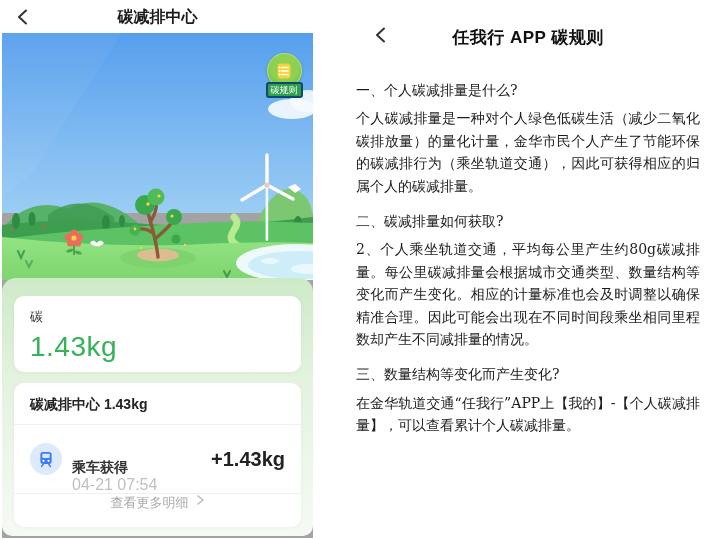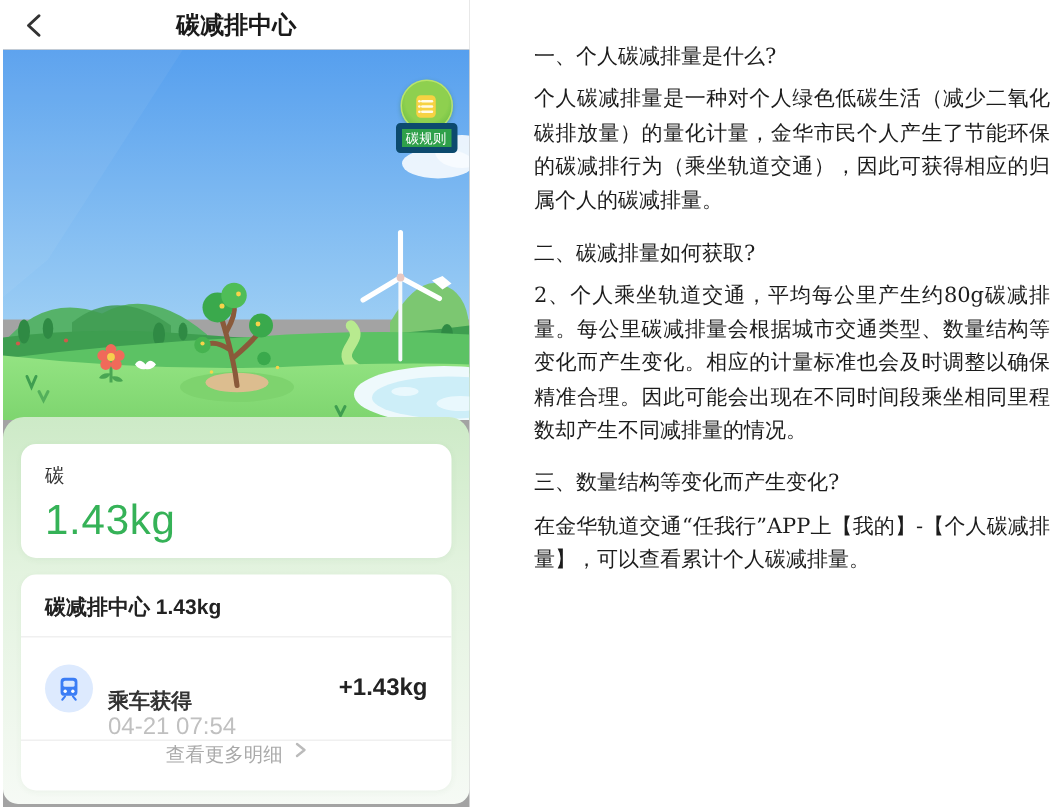--- a/index.html
+++ b/index.html
@@ -16,21 +16,21 @@
   .illustration{position:relative;width:311px;height:247px;overflow:hidden;}
   .illustration svg.scene{display:block;}
   .rules-badge{position:absolute;right:7px;top:20px;width:44px;display:flex;flex-direction:column;align-items:center;cursor:pointer;}
   .rules-badge .circ{
     width:33px;height:33px;border-radius:50%;
     background:radial-gradient(circle at 50% 40%, #8ed04f 55%, #57b23c 100%);
     border:1.5px solid #b9e46a;display:flex;align-items:center;justify-content:center;
     box-shadow:0 1px 3px rgba(40,110,40,.35);
   }
   .rules-badge .tag{
-    margin-top:-6px;background:#2fa04a;border:4px solid #0c4a6e;border-radius:3px;
+    margin-top:-6px;background:#2fa04a;border:2px solid #0c4a6e;border-radius:3px;
     color:#fff;font-size:9px;line-height:12px;padding:0 3px;white-space:nowrap;z-index:2;
   }
   .panel{
     position:absolute;left:0;top:278px;width:311px;height:258px;
     border-radius:14px 14px 10px 10px;
     background:linear-gradient(180deg,#cdeac7 0%,#e3f3df 40%,#f6faf5 100%);
   }
   .card{
     position:absolute;left:12px;width:287px;background:#fff;border-radius:10px;
     box-shadow:0 1px 4px rgba(60,120,60,.06);box-sizing:border-box;
@@ -39,21 +39,21 @@
   .card1 .lbl{font-size:13px;color:#333;}
   .card1 .val{font-size:28px;font-weight:400;color:#35b257;margin-top:5px;letter-spacing:.5px;}
   .card2{top:105px;height:144px;}
   .card2 .head{padding:13px 16px 10px;font-size:14px;font-weight:600;color:#222;}
   .divider{height:1px;background:#f0f0f0;margin:0;}
   .entry-row{display:flex;align-items:center;padding:12px 16px;height:44px;box-sizing:content-box;cursor:pointer;}
   .entry-icon{width:32px;height:32px;border-radius:50%;background:#ddeafe;display:flex;align-items:center;justify-content:center;flex:0 0 32px;}
   .entry-texts{margin-left:10px;flex:1;min-width:0;}
   .entry-title{font-size:14px;font-weight:700;color:#333;line-height:17px;margin-top:32px;}
   .entry-time{font-size:16px;color:#c0c0c0;line-height:14px;margin-top:2px;}
-  .entry-amount{font-size:16px;font-weight:800;color:#222;}
+  .entry-amount{font-size:20px;font-weight:800;color:#222;}
   .more-row{height:36px;display:flex;justify-content:center;cursor:pointer;color:#aaa;font-size:13px;}
   .more-row .chev{margin-left:6px;display:inline-flex;}
   
   .phone-right{position:absolute;left:352px;top:0;width:352px;height:540px;background:#fff;}
   .nav-right{position:relative;height:52px;}
   .nav-right .back{position:absolute;left:20px;top:26px;width:18px;height:18px;cursor:pointer;}
   .nav-right .title{position:absolute;left:0;right:0;top:26px;text-align:center;font-size:17px;font-weight:700;color:#111;letter-spacing:.5px;}
   .doc{
     padding:14px 4px 0 4px;
     font-family:"DejaVu Serif","Liberation Serif",serif;
@@ -243,20 +243,26 @@
           <svg width="10" height="12" viewBox="0 0 10 12">
             <polyline points="3,2 8,6 3,10" fill="none" stroke="#bbb" stroke-width="1.6" stroke-linecap="round" stroke-linejoin="round"></polyline>
           </svg>
         </span>
       </div>
     </div>
   </div>
 </div>
 
 <div class="phone-right">
+  <div class="nav-right">
+    <svg class="back" viewBox="0 0 18 18">
+      <polyline points="12,2.5 5,9 12,15.5" fill="none" stroke="#333" stroke-width="2" stroke-linecap="round" stroke-linejoin="round"></polyline>
+    </svg>
+    <div class="title">任我行 APP 碳规则</div>
+  </div>
 
   <div class="doc">
     <h3>一、个人碳减排量是什么?</h3>
     <p>个人碳减排量是一种对个人绿色低碳生活（减少二氧化碳排放量）的量化计量，金华市民个人产生了节能环保的碳减排行为（乘坐轨道交通），因此可获得相应的归属个人的碳减排量。</p>
 
     <h3>二、碳减排量如何获取?</h3>
     <p>2、个人乘坐轨道交通，平均每公里产生约80g碳减排量。每公里碳减排量会根据城市交通类型、数量结构等变化而产生变化。相应的计量标准也会及时调整以确保精准合理。因此可能会出现在不同时间段乘坐相同里程数却产生不同减排量的情况。</p>
 
     <h3>三、数量结构等变化而产生变化?</h3>
     <p>在金华轨道交通“任我行”APP上【我的】-【个人碳减排量】，可以查看累计个人碳减排量。</p>

